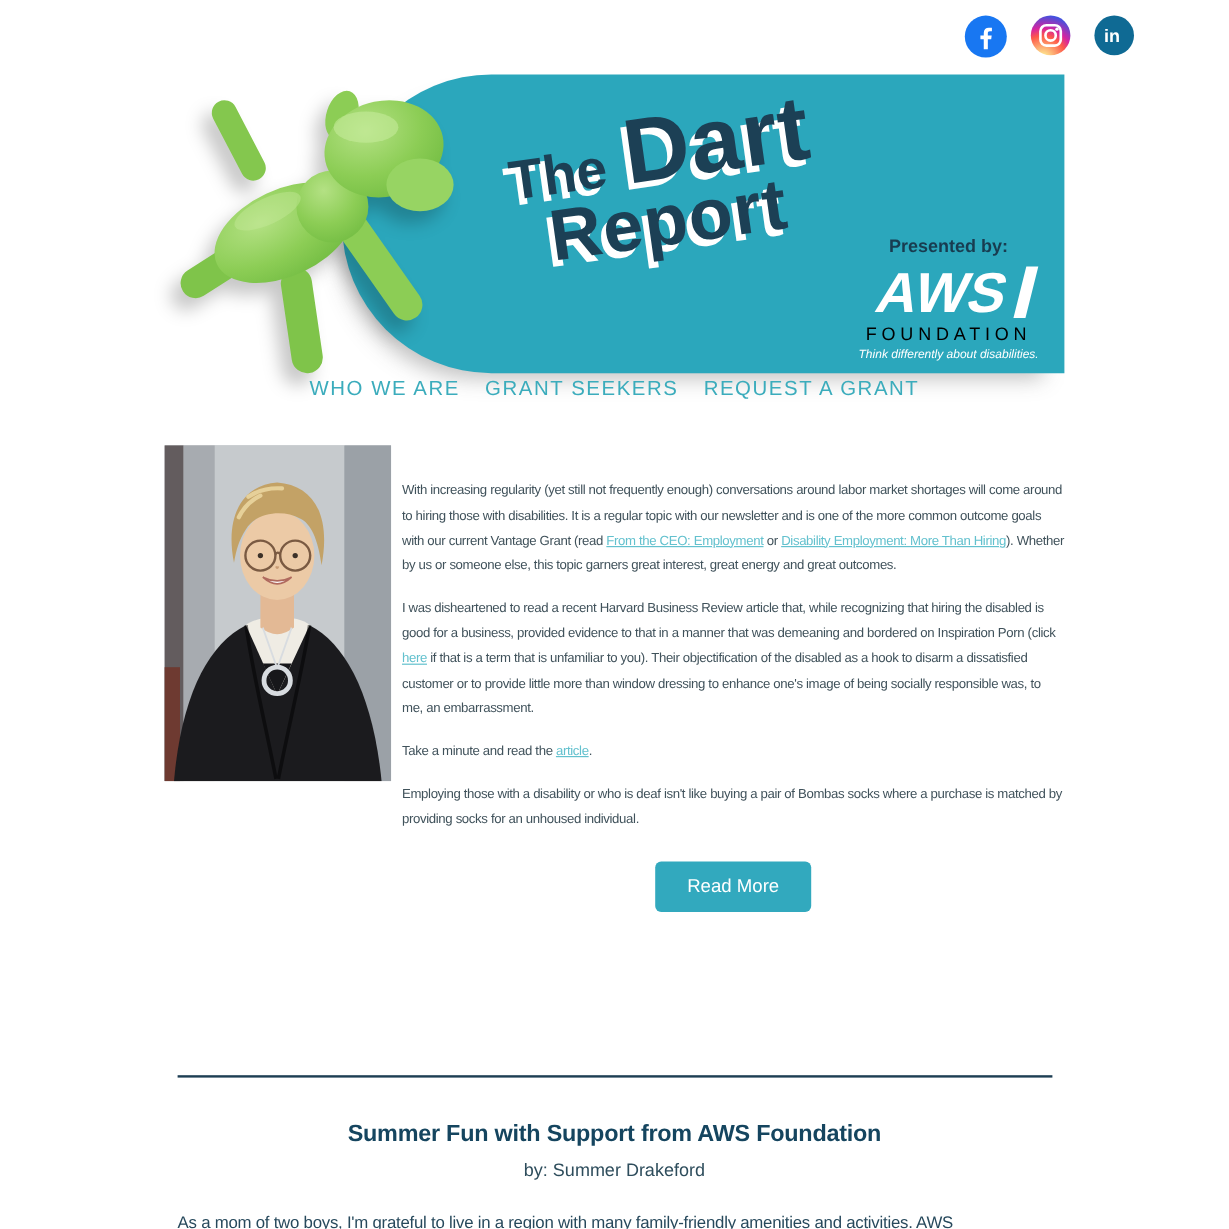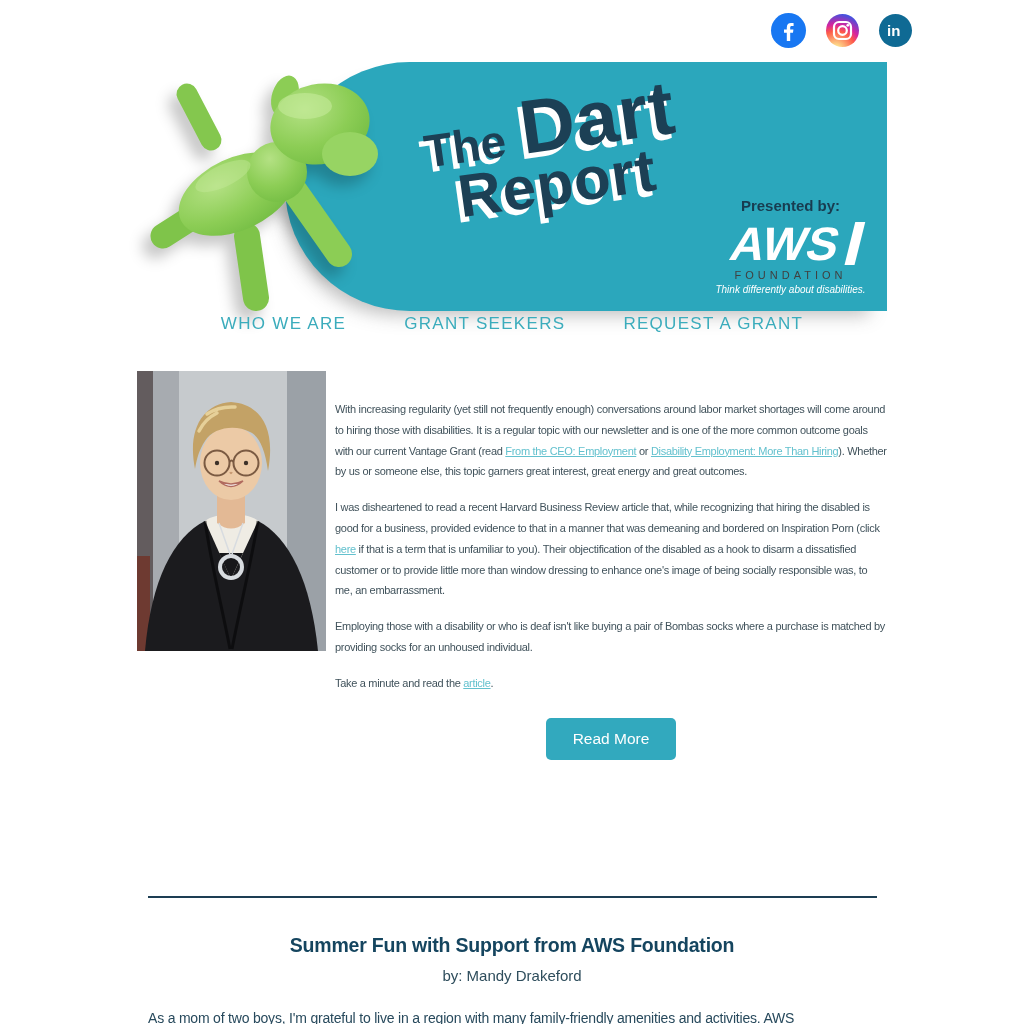--- a/index.html
+++ b/index.html
@@ -5,21 +5,21 @@
   html,body{margin:0;padding:0;}
   body{
     width:1024px;height:1024px;background:#ffffff;
     font-family:"Liberation Sans",sans-serif;
     position:relative;overflow:hidden;
     color:var(--body-text,#40525B);
   }
   .abs{position:absolute;}
 
   
-  .social{left:771px;top:13px;display:flex;gap:20px;align-items:center;}
+  .social{left:804px;top:13px;display:flex;gap:20px;align-items:flex-start;}
   .sicon{border-radius:50%;display:flex;align-items:center;justify-content:center;cursor:pointer;}
   .sicon.fb{width:35px;height:35px;background:var(--facebook-blue,#1877F2);}
   .sicon.ig{width:33px;height:33px;background:radial-gradient(circle at 30% 110%,#fdf497 0%,#fdf497 5%,#fd5949 45%,#d6249f 60%,#285AEB 90%);}
   .sicon.li{width:33px;height:33px;background:var(--linkedin-blue,#0F6A94);}
 
   
   .banner{
     left:285px;top:62px;width:602px;height:249px;
     background:var(--banner-teal,#2BA7BC);
     border-radius:125px 0 0 125px;
@@ -36,25 +36,25 @@
     line-height:1;
   }
   .title .line1{display:flex;align-items:baseline;justify-content:center;gap:16px;}
   .title .the{font-size:46px;}
   .title .dart{font-size:76px;letter-spacing:1px;}
   .title .line2{font-size:60px;text-align:center;margin-top:-8px;letter-spacing:1px;}
 
   .presented{left:698px;top:197px;width:185px;text-align:center;}
   .presented .plabel{font-size:15px;font-weight:bold;color:#183C50;}
   .awslogo{margin-top:5px;}
-  .foundation{color:#404040;font-size:11px;letter-spacing:4px;margin-top:-4px;}
+  .foundation{color:#000000;font-size:15px;letter-spacing:4px;margin-top:-4px;}
   .tagline{color:#fff;font-size:10px;font-style:italic;font-family:Liberation Sans, sans-serif;margin-top:3px;}
 
   
-  .nav{left:137px;top:314px;width:750px;display:flex;justify-content:center;gap:58px;}
+  .nav{left:137px;top:314px;width:750px;display:flex;justify-content:center;gap:21px;}
   .nav a{
     color:var(--nav-teal,#3BACBC);font-size:17px;letter-spacing:1.3px;
     text-decoration:none;cursor:pointer;white-space:nowrap;
   }
 
   
   .ceo{left:137px;top:371px;width:750px;display:flex;align-items:flex-start;}
   .portrait{width:189px;height:280px;flex:0 0 189px;}
   .ceo-text{margin-left:9px;flex:1;min-width:0;}
   .ceo-text h3{margin:14px 0 0 0;font-size:15.5px;color:#24404F;}
@@ -177,25 +177,25 @@
     <circle cx="109" cy="92" r="2.2" fill="#3c3128"></circle>
     <path d="M93,101 Q94,104 95,101" stroke="#c89b74" stroke-width="1.5" fill="none"></path>
     <path d="M82,110 Q94,121 106,110 Q94,116 82,110 Z" fill="#ffffff" stroke="#b06a5e" stroke-width="1.4"></path>
     <path d="M82,152 L94,186 M106,152 L94,186" stroke="#d8dce0" stroke-width="1.5" fill="none"></path>
     <circle cx="94" cy="196" r="11" fill="none" stroke="#d8dce0" stroke-width="4"></circle>
     <path d="M68,150 C74,192 84,232 93,278 M121,150 C114,192 104,232 95,278" stroke="#000" stroke-width="3" fill="none" opacity="0.5"></path>
   </svg>
   <div class="ceo-text">
     <p class="first"><span>With increasing regularity (yet still not frequently enough) conversations around labor market shortages will come around to hiring those with disabilities.  It is a regular topic with our newsletter and is one of the more common outcome goals with our current Vantage Grant (read </span><a href="#" class="t-link">From the CEO: Employment</a><span> or </span><a href="#" class="t-link">Disability Employment: More Than Hiring</a><span>). Whether by us or someone else, this topic garners great interest, great energy and great outcomes.</span></p>
     <p><span>I was disheartened to read a recent Harvard Business Review article that, while recognizing that hiring the disabled is good for a business, provided evidence to that in a manner that was demeaning and bordered on Inspiration Porn (click </span><a href="#" class="t-link">here</a><span> if that is a term that is unfamiliar to you). Their objectification of the disabled as a hook to disarm a dissatisfied customer or to provide little more than window dressing to enhance one's image of being socially responsible was, to me, an embarrassment.</span></p>
+    <p><span>Take a minute and read the </span><a href="#" class="t-link">article</a><span>.</span></p>
     <p><span>Employing those with a disability or who is deaf isn't like buying a pair of Bombas socks where a purchase is matched by providing socks for an unhoused individual.</span></p>
-    <p><span>Take a minute and read the </span><a href="#" class="t-link">article</a><span>.</span></p>
     <button class="read-more">Read More</button>
   </div>
 </div>
 
 <div class="abs divider"></div>
 
 <div class="abs story">
   <h2>Summer Fun with Support from AWS Foundation</h2>
-  <div class="byline">by: Mandy Drakeford</div>
+  <div class="byline">by: Summer Drakeford</div>
   <p>As a mom of two boys, I'm grateful to live in a region with many family-friendly amenities and activities. AWS</p>
 </div>
 
 </body></html>

